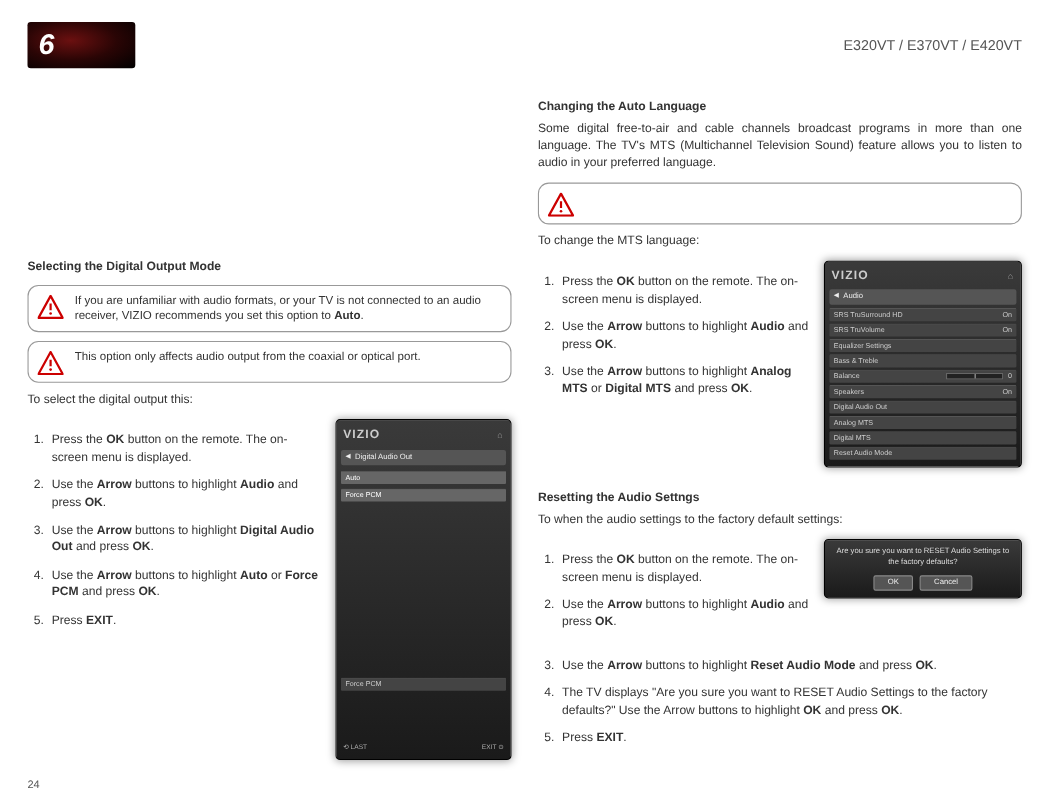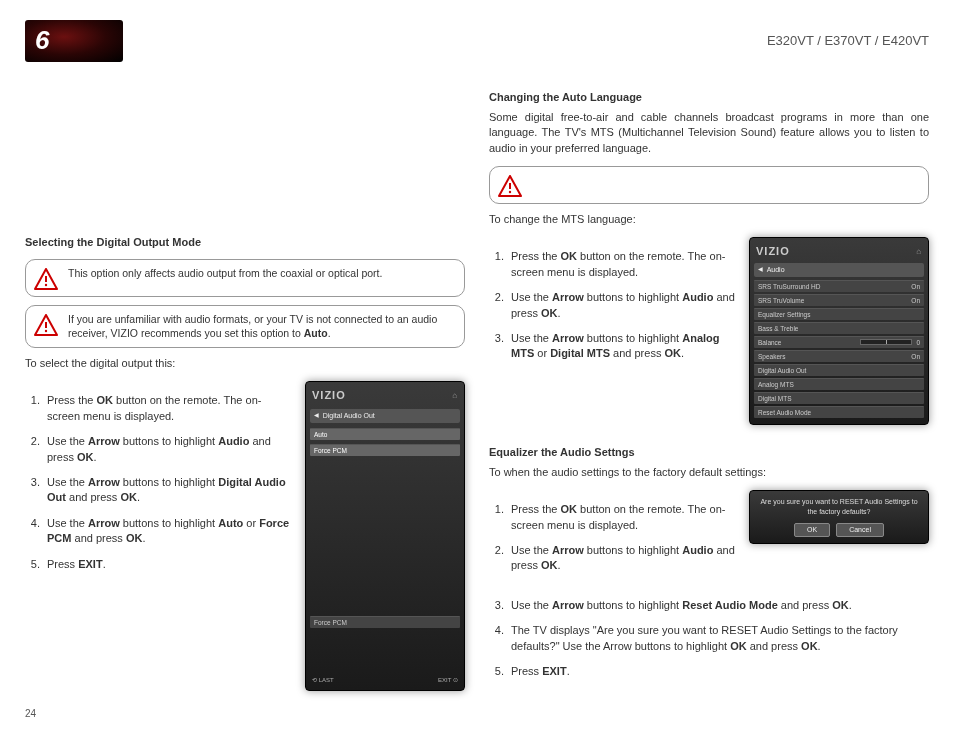--- a/index.html
+++ b/index.html
@@ -177,30 +177,30 @@
 
   <div class="col">
     <div class="section-title">Selecting the Digital Output Mode</div>
 
     <div class="note-box">
       <svg class="warn-icon" width="24" height="22" viewBox="0 0 24 22">
           <path d="M12 1 L23 21 L1 21 Z" fill="none" stroke="#c00" stroke-width="2" stroke-linejoin="round"></path>
           <line x1="12" y1="8" x2="12" y2="14" stroke="#c00" stroke-width="2"></line>
           <circle cx="12" cy="17" r="1.2" fill="#c00"></circle>
         </svg>
-      <div>This option only affects audio output from the coaxial or optical port.</div>
+      <div><span>If you are unfamiliar with audio formats, or your TV is not connected to an audio receiver, VIZIO recommends you set this option to </span><b>Auto</b><span>.</span></div>
     </div>
 
     <div class="note-box">
       <svg class="warn-icon" width="24" height="22" viewBox="0 0 24 22">
           <path d="M12 1 L23 21 L1 21 Z" fill="none" stroke="#c00" stroke-width="2" stroke-linejoin="round"></path>
           <line x1="12" y1="8" x2="12" y2="14" stroke="#c00" stroke-width="2"></line>
           <circle cx="12" cy="17" r="1.2" fill="#c00"></circle>
         </svg>
-      <div><span>If you are unfamiliar with audio formats, or your TV is not connected to an audio receiver, VIZIO recommends you set this option to </span><b>Auto</b><span>.</span></div>
+      <div>This option only affects audio output from the coaxial or optical port.</div>
     </div>
 
     <p>To select the digital output this:</p>
 
     <div class="step-row">
       <div class="step-text">
         <ol>
           <li><span>Press the </span><b>OK</b><span> button on the remote. The on-screen menu is displayed.</span></li>
           <li><span>Use the </span><b>Arrow</b><span> buttons to highlight </span><b>Audio</b><span> and press </span><b>OK</b><span>.</span></li>
           <li><span>Use the </span><b>Arrow</b><span> buttons to highlight </span><b>Digital Audio Out</b><span> and press </span><b>OK</b><span>.</span></li>
@@ -298,21 +298,21 @@
           </div>
         <div class="osd-item">
             <span>Digital MTS</span>
           </div>
         <div class="osd-item">
             <span>Reset Audio Mode</span>
           </div>
       </div>
     </div>
 
-    <div class="section-title" style="margin-top:20px">Equalizer the Audio Settngs</div>
+    <div class="section-title" style="margin-top:20px">Resetting the Audio Settngs</div>
     <p>To when the audio settings to the factory default settings:</p>
 
     <div class="step-row">
       <div class="step-text">
         <ol>
           <li><span>Press the </span><b>OK</b><span> button on the remote. The on-screen menu is displayed.</span></li>
           <li><span>Use the </span><b>Arrow</b><span> buttons to highlight </span><b>Audio</b><span> and press </span><b>OK</b><span>.</span></li>
         </ol>
       </div>
       <div class="osd osd-small">

